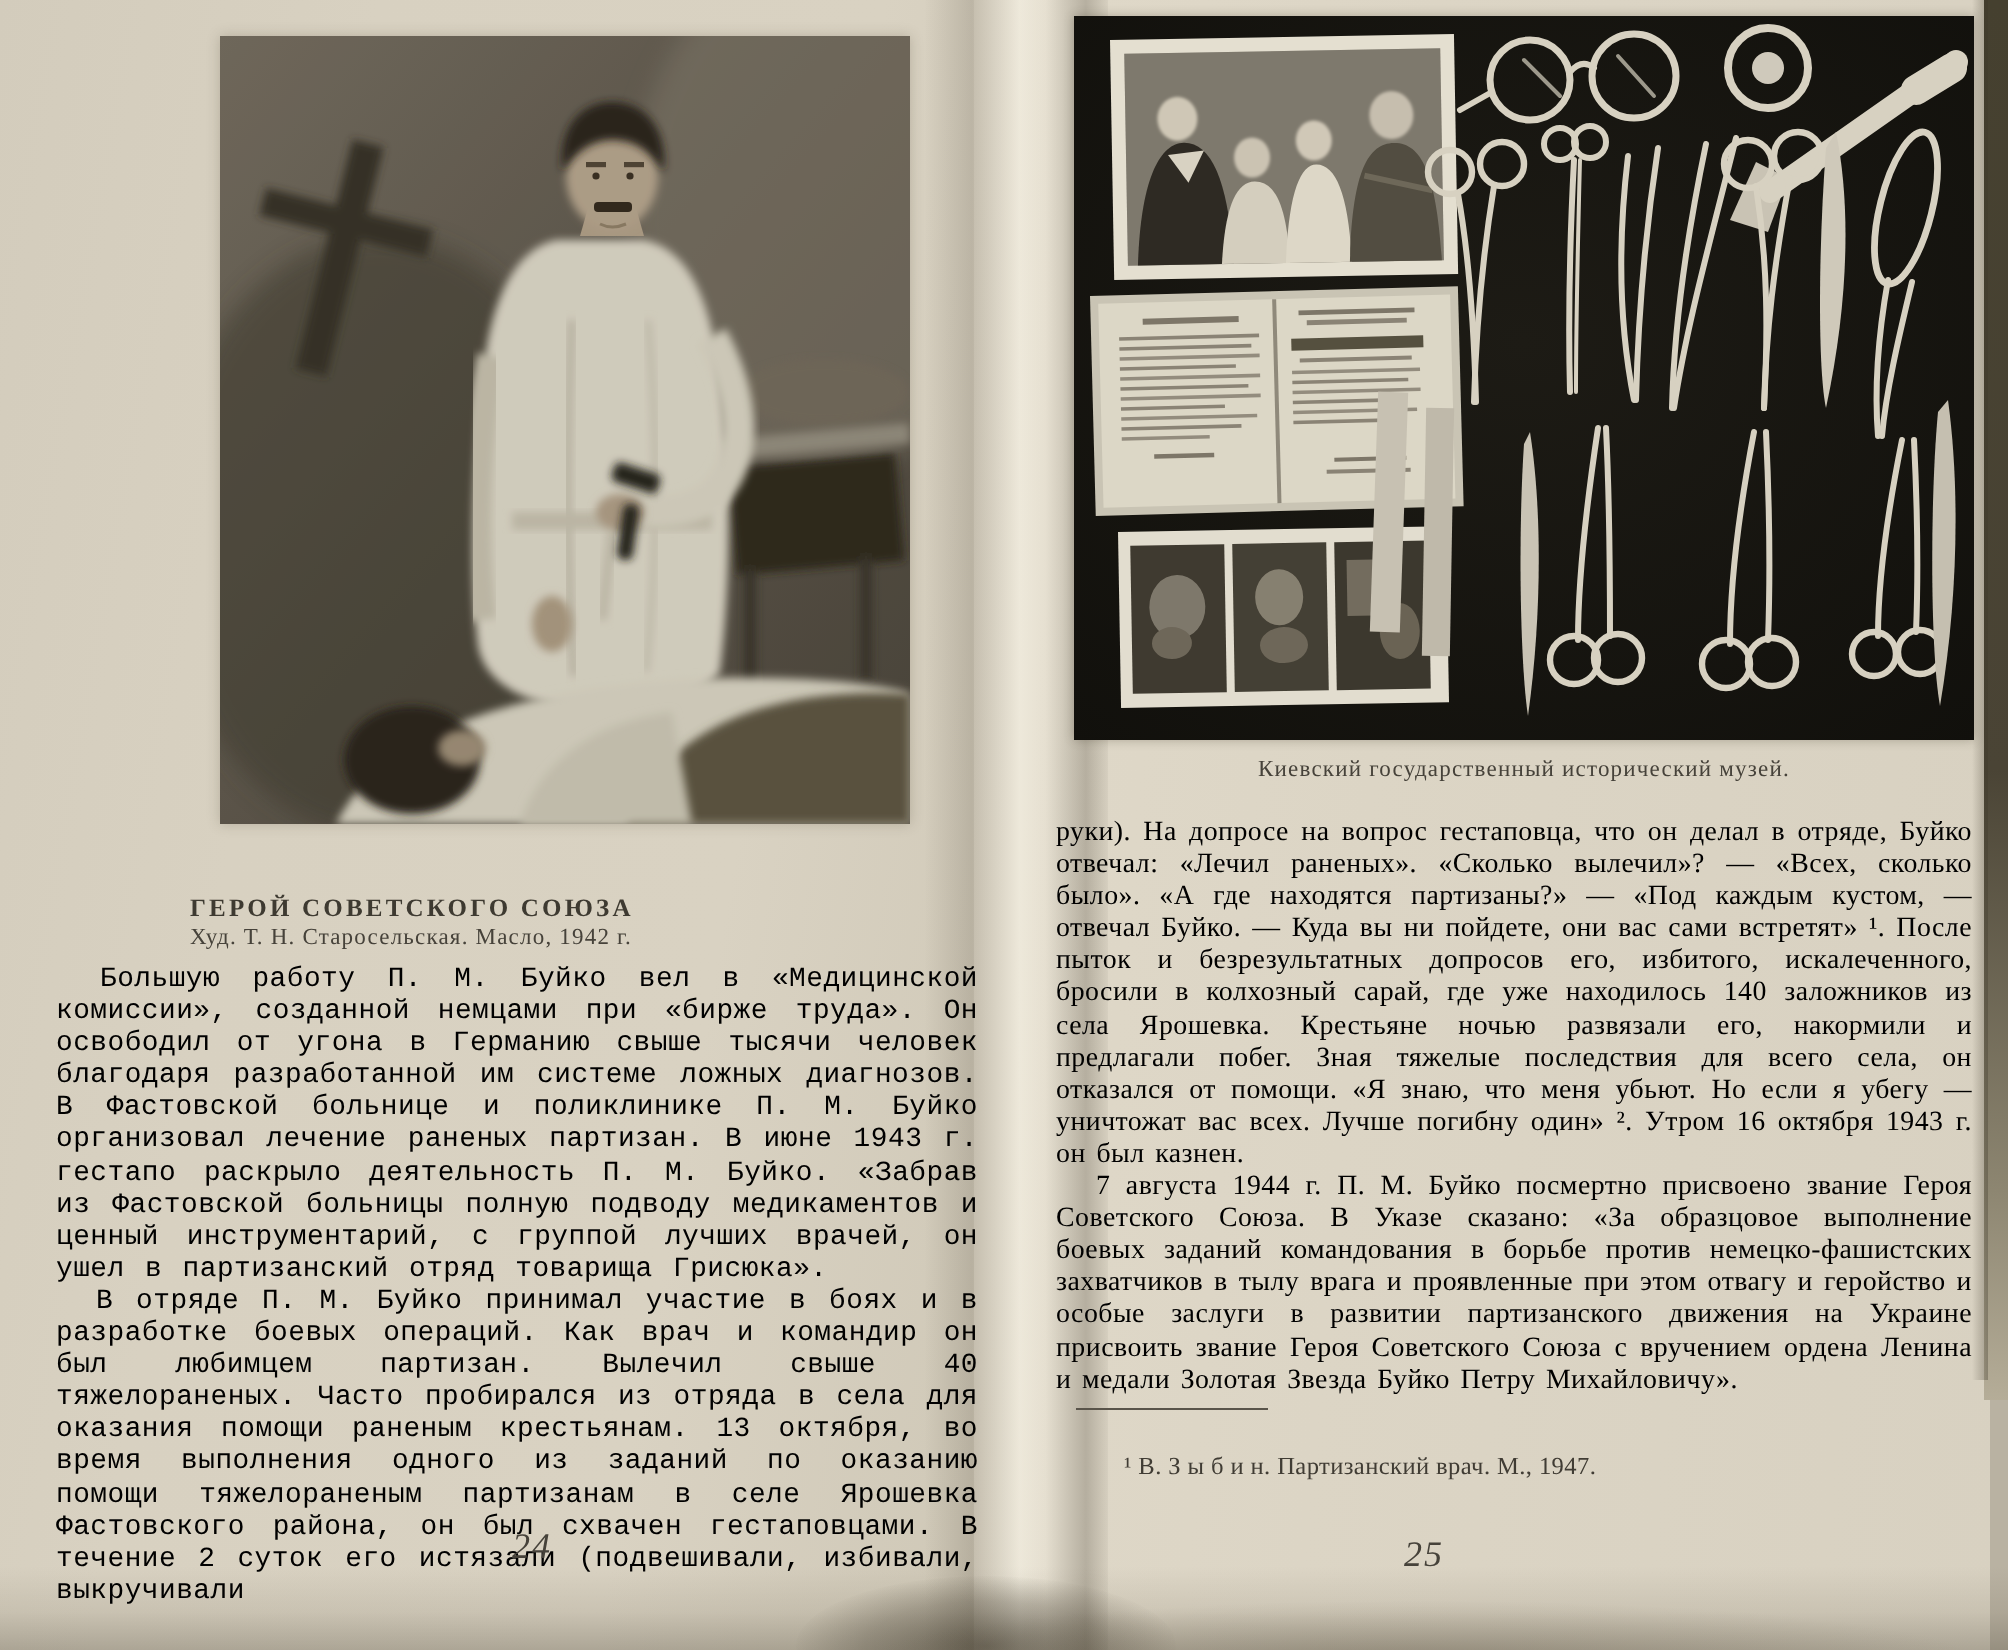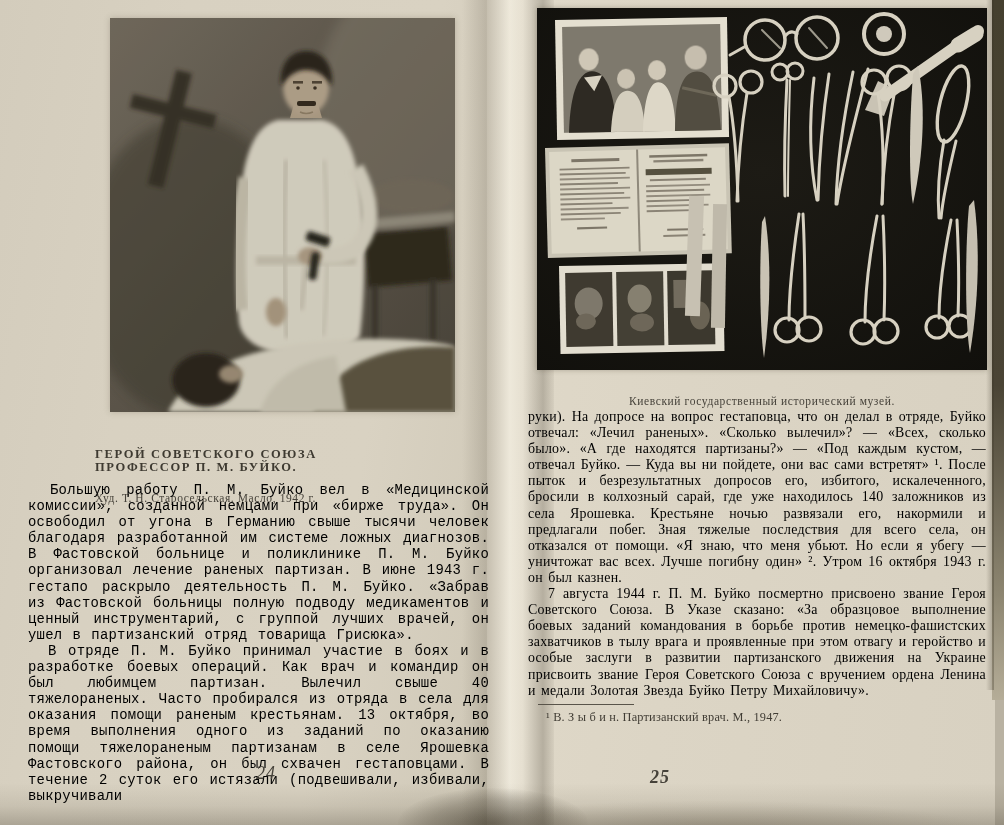--- a/index.html
+++ b/index.html
@@ -27,39 +27,39 @@
   
   .painting{position:absolute;left:110px;top:18px;width:345px;height:394px;
     box-shadow:0 0 6px rgba(80,70,50,0.25);}
   .photo{position:absolute;left:537px;top:8px;width:450px;height:362px;
     box-shadow:0 0 5px rgba(60,52,38,0.3);}
 
   
   .caption-left{position:absolute;left:95px;top:448px;width:375px;text-align:left;line-height:13px;}
   .caption-right{position:absolute;left:537px;top:377px;width:450px;text-align:center;line-height:12px;}
   .cap-caps{font-size:12.5px;font-weight:bold;letter-spacing:1.6px;color:#3e3a31;display:block;}
-  .cap-sub{font-size:11.5px;letter-spacing:0.6px;color:#46423a;display:block;margin-top:18px;}
+  .cap-sub{font-size:11.5px;letter-spacing:0.6px;color:#46423a;display:block;margin-top:2px;}
 
   
   .bodytext{position:absolute;text-align:justify;font-size:13.9px;line-height:16.1px;
     letter-spacing:0.25px;word-spacing:1.6px;color:#000000;}
   .bodytext p{margin:0;text-indent:20px;}
   .bt-left{left:28px;top:482px;width:461px;font-family:Liberation Mono, monospace;}
   .bt-left p:first-child{text-indent:22px;}
   .bt-right{left:528px;top:409px;width:458px;}
   .bt-right p.noindent{text-indent:0;}
 
   .footrule{position:absolute;left:538px;top:704px;width:96px;height:1px;background:#59544a;}
   .footnotes{position:absolute;left:528px;top:710px;width:460px;font-size:12.3px;line-height:14.5px;
     letter-spacing:0.2px;color:#403c34;text-align:justify;}
-  .footnotes p{margin:0;text-indent:18px;}
+  .footnotes p{margin:16px;text-indent:18px;}
 
   .pagenum{position:absolute;font-size:18px;font-style:italic;color:#46423a;letter-spacing:1px;}
   .pn-left{left:248px;top:763px;width:36px;text-align:center;}
-  .pn-right{left:650px;top:767px;width:36px;text-align:left;font-weight:bold;}
+  .pn-right{left:686px;top:767px;width:36px;text-align:right;}
 </style>
 </head>
 <body>
 
 <div class="stage">
 
   <div class="page-left"></div>
   <div class="page-right"></div>
   <div class="gutter"></div>
   <div class="edge-right"></div>
@@ -289,21 +289,20 @@
         </g>
         <g>
           <path d="M437,192 C443,236 442,292 433,345 C428,318 428,240 432,198 Z" fill="#c5bfb0" stroke="none"></path>
         </g>
       </g>
     </svg>
   </div>
 
   <div class="caption-left">
     <span class="cap-caps">ГЕРОЙ СОВЕТСКОГО СОЮЗА</span>
-    <span class="cap-caps">ПРОФЕССОР П. М. БУЙКО.</span>
     <span class="cap-sub">Худ. Т. Н. Старосельская. Масло, 1942 г.</span>
   </div>
 
   <div class="bodytext bt-left">
     <p>Большую работу П. М. Буйко вел в «Медицинской комиссии», созданной немцами при «бирже труда». Он освободил от угона в Германию свыше тысячи человек благодаря разработанной им системе ложных диагнозов. В Фастовской больнице и поликлинике П. М. Буйко организовал лечение раненых партизан. В июне 1943 г. гестапо раскрыло деятельность П. М. Буйко. «Забрав из Фастовской больницы полную подводу медикаментов и ценный инструментарий, с группой лучших врачей, он ушел в партизанский отряд товарища Грисюка».</p>
     <p>В отряде П. М. Буйко принимал участие в боях и в разработке боевых операций. Как врач и командир он был любимцем партизан. Вылечил свыше 40 тяжелораненых. Часто пробирался из отряда в села для оказания помощи раненым крестьянам. 13 октября, во время выполнения одного из заданий по оказанию помощи тяжелораненым партизанам в селе Ярошевка Фастовского района, он был схвачен гестаповцами. В течение 2 суток его истязали (подвешивали, избивали, выкручивали</p>
   </div>
 
   <div class="caption-right">
     <span class="cap-sub">Киевский государственный исторический музей.</span>

